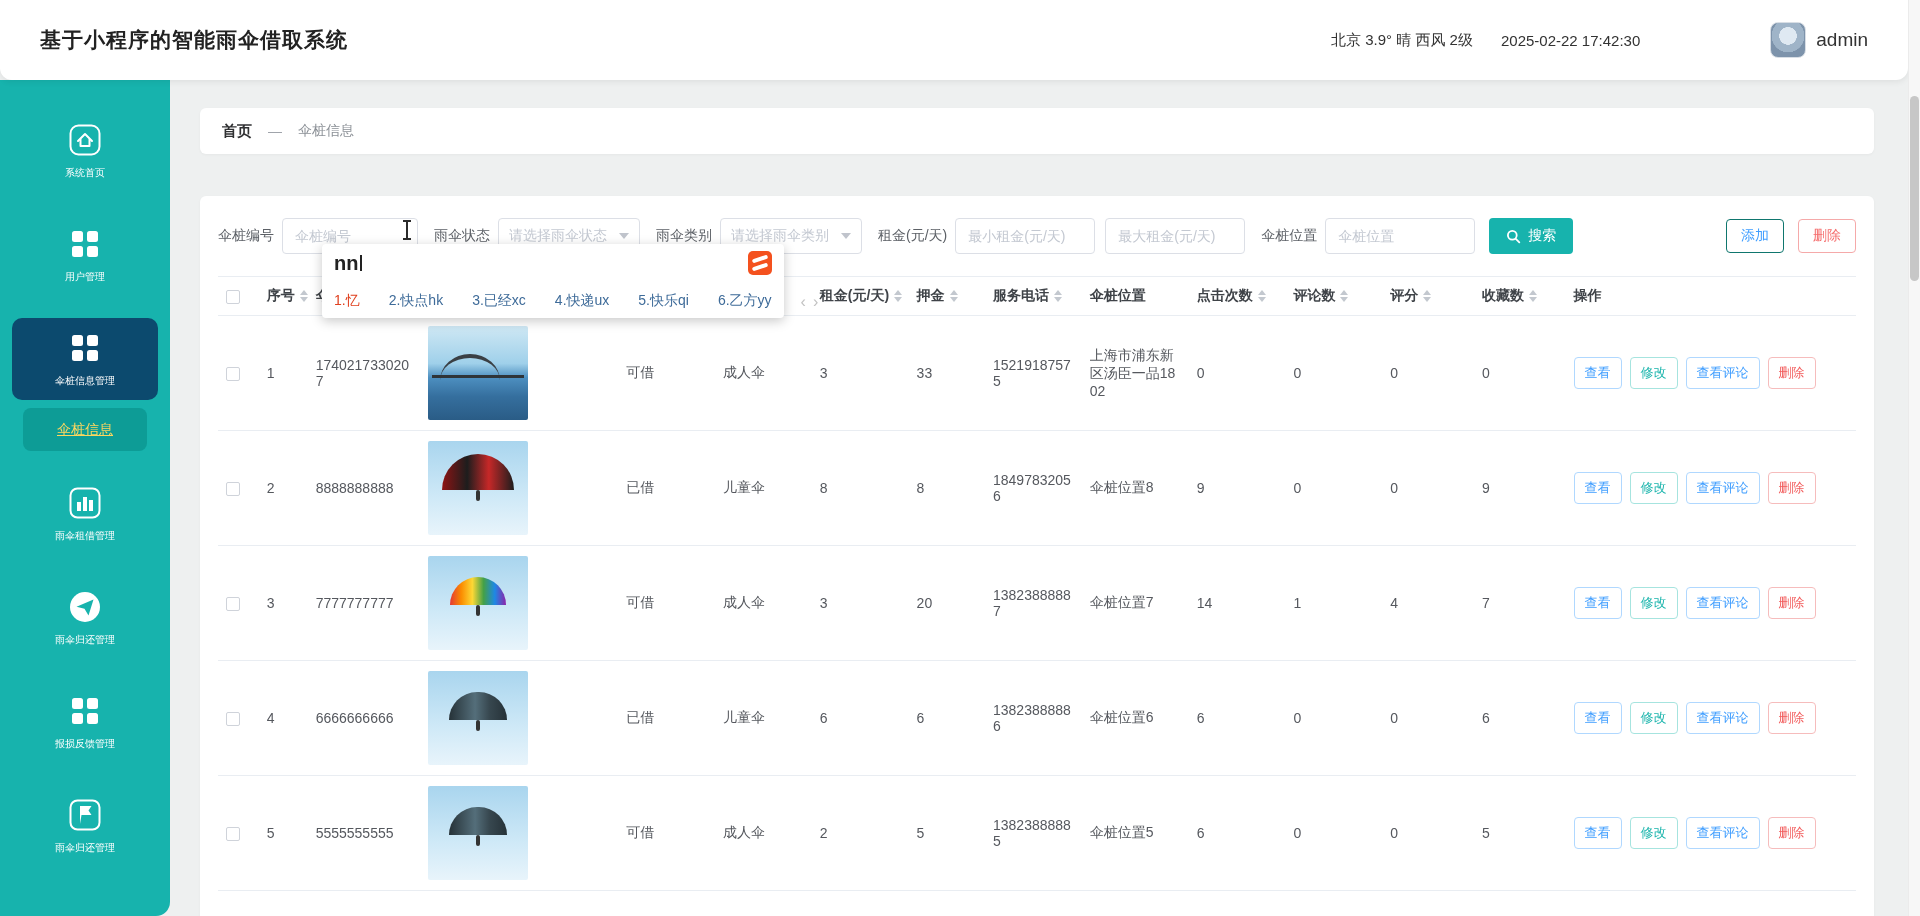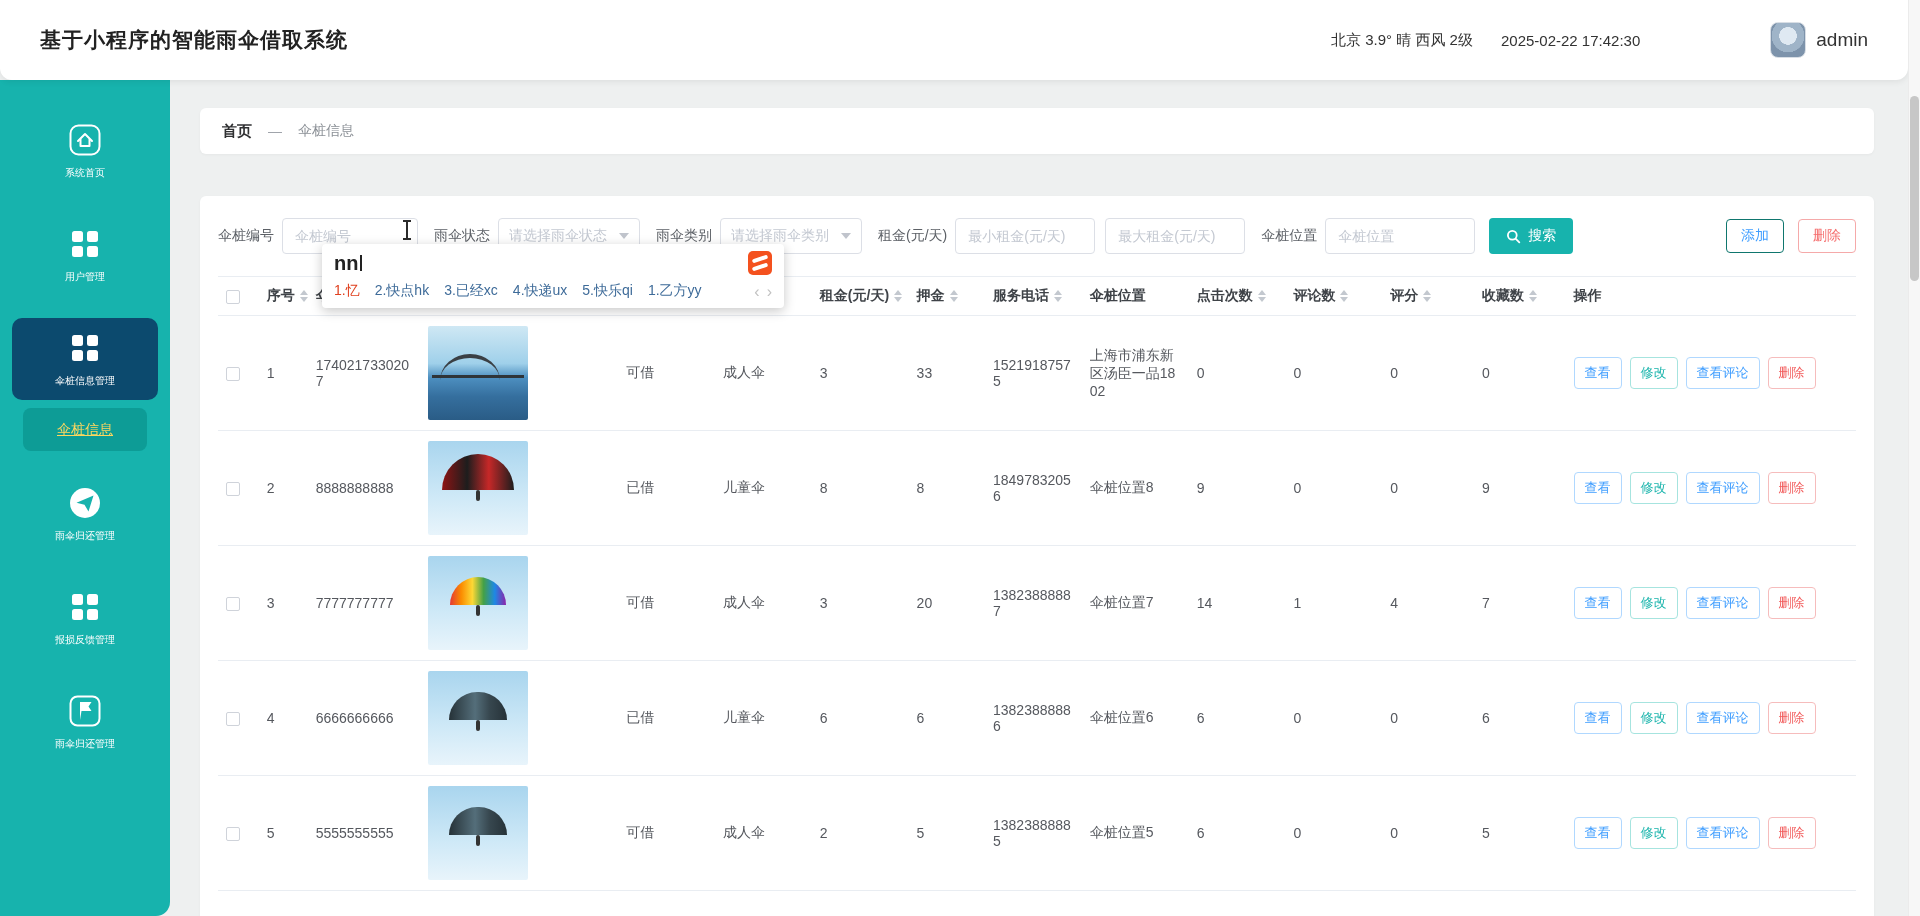--- a/index.html
+++ b/index.html
@@ -69,21 +69,21 @@
   .ime { position:absolute; left:322px; top:244px; width:462px; background:#fff; border-radius:4px;
          box-shadow:0 3px 12px rgba(0,0,0,.22); padding:7px 12px 8px; z-index:40; }
   .ime-top { display:flex; align-items:center; }
   .ime-comp { font-size:20px; font-weight:bold; color:#222; }
   .ime-caret { display:inline-block; width:1.5px; height:16px; background:#222; margin-left:2px; vertical-align:-2px; }
   .sogou { width:24px; height:24px; border-radius:5px; background:#f4511e; position:relative; overflow:hidden;
            margin-left:auto; }
   .sogou::before, .sogou::after { content:""; position:absolute; left:4px; right:4px; height:4px; background:#fff;
            border-radius:2px; transform:rotate(-18deg); }
   .sogou::before { top:6px; } .sogou::after { top:14px; }
-  .ime-cands { margin-top:7px; font-size:14px; display:flex; gap:15px; align-items:flex-end; }
+  .ime-cands { margin-top:17px; font-size:14px; display:flex; gap:29px; align-items:flex-end; }
   .cand { color:#3e6b99; cursor:pointer; white-space:nowrap; }
   .cand.hl { color:#e0401f; }
   .ime-arrows { margin-left:auto; color:#c2c2c2; display:flex; gap:7px; font-size:16px; line-height:1; }
   .ime-arrows span { cursor:pointer; }
 
   
   .data-table { width:100%; border-collapse:collapse; margin-top:22px; table-layout:fixed; }
   .data-table th, .data-table td { border-bottom:1px solid #e9edf2; padding:10px 8px; font-size:14px;
       color:#55585e; text-align:left; vertical-align:middle; word-break:break-all; }
   .data-table thead th { border-top:1px solid #e9edf2; color:#3f4348; font-weight:bold; white-space:nowrap; }
@@ -174,20 +174,31 @@
           <rect x="18" y="18" width="11" height="11" rx="2.5"></rect>
       </svg>
     </span>
     <span class="side-label">伞桩信息管理</span>
   </div>
 
   <div class="side-subitem">
     <span class="side-label">伞桩信息</span>
   </div>
 
+  <div class="side-item">
+    <span class="side-icon">
+      <svg width="34" height="34" viewBox="0 0 34 34">
+        <rect x="2.5" y="2.5" width="29" height="29" rx="7" fill="none" stroke="#fff" stroke-width="2"></rect>
+        <rect x="9" y="16" width="4" height="9" fill="#fff"></rect>
+          <rect x="15" y="11" width="4" height="14" fill="#fff"></rect>
+          <rect x="21" y="14" width="4" height="11" fill="#fff"></rect>
+      </svg>
+    </span>
+    <span class="side-label">雨伞租借管理</span>
+  </div>
 
   <div class="side-item">
     <span class="side-icon">
       <svg width="34" height="34" viewBox="0 0 34 34">
         <circle cx="17" cy="17" r="15" fill="#fff"></circle>
         <path d="M8.5 16.8 L25.5 9.5 L20.5 25.5 L16.5 18.8 Z" fill="#17b3ad"></path>
       </svg>
     </span>
     <span class="side-label">雨伞归还管理</span>
   </div>
@@ -441,21 +452,21 @@
     <span class="ime-caret"></span>
     <span class="sogou"></span>
   </div>
   <div class="ime-cands">
 
   <span class="cand hl">1.忆</span>
       <span class="cand">2.快点hk</span>
       <span class="cand">3.已经xc</span>
       <span class="cand">4.快递ux</span>
       <span class="cand">5.快乐qi</span>
-      <span class="cand">1.乙方yy</span>
+      <span class="cand">6.乙方yy</span>
       <span class="ime-arrows">
         <span>‹</span>
         <span>›</span>
       </span>
     </div>
 </div>
 
 <div class="ibeam"></div>
 
 <div class="scroll-track">

